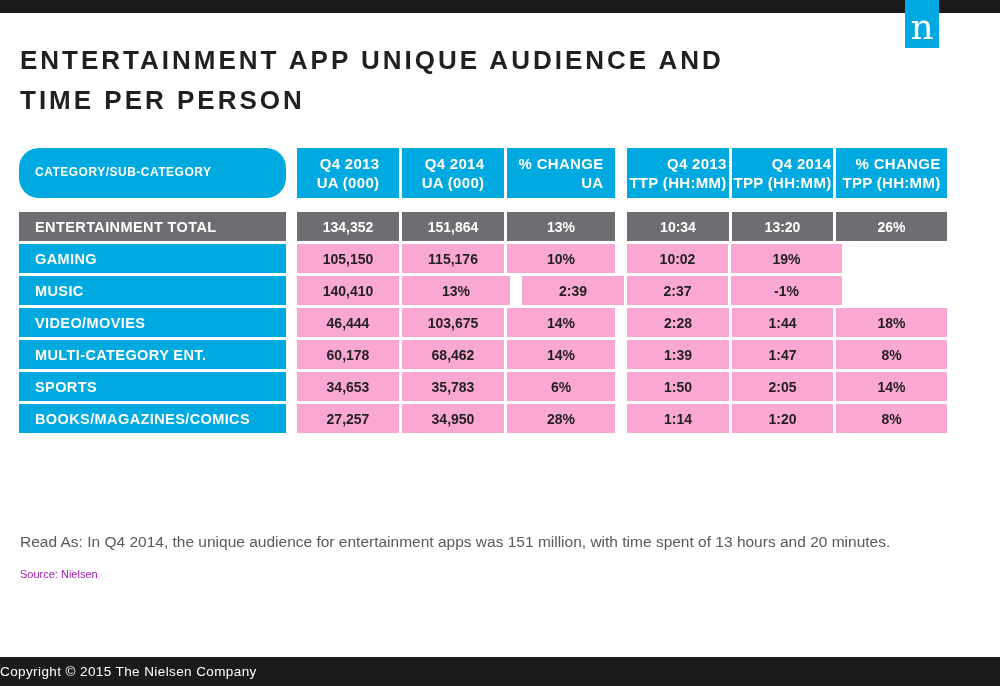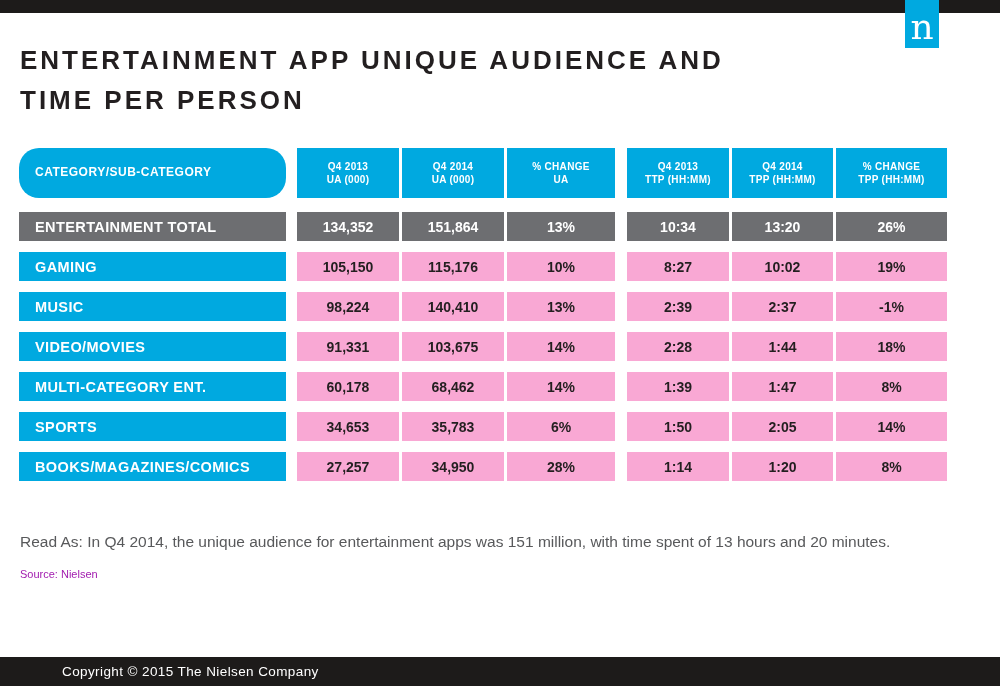--- a/index.html
+++ b/index.html
@@ -30,45 +30,45 @@
   .c0 { width:267px; margin-right:11px; justify-content:flex-start; padding-left:16px; text-align:left; }
   .c1 { width:102px; margin-right:3px; }
   .c2 { width:102px; margin-right:3px; }
   .c3 { width:108px; margin-right:12px; }
   .c4 { width:102px; margin-right:3px; }
   .c5 { width:101px; margin-right:3px; }
   .c6 { width:111px; }
 
   .row.header { height:50px; }
   .row.header .cell {
-    background:#00a9e0; color:#ffffff; font-weight:700; font-size:10px;
-    text-align:center; white-space:pre-line; line-height:1.3; letter-spacing:0.3px;
+    background:#00a9e0; color:#ffffff; font-weight:700; font-size:15px;
+    text-align:right; white-space:pre-line; line-height:1.3; letter-spacing:0.3px;
   }
   .row.header .c0 { font-size:12px; text-align:left; letter-spacing:0.5px;border-radius:20px; }
 
-  .row.body { height:29px; margin-top:11px; }
+  .row.body { height:29px; margin-top:3px; }
   .row.total { margin-top:14px; }
   .row.total .cell { background:#6d6e71; color:#ffffff; font-weight:700; }
   .row.total .c0 { font-size:14.5px; letter-spacing:0.4px; }
 
   .row.cat .c0 { background:#00a9e0; color:#ffffff; font-weight:700; font-size:14.5px; letter-spacing:0.4px; }
   .row.cat .cell:not(.c0) { background:#f9a8d4; color:#231f20; font-weight:700; }
 
   .readas {
     position:absolute; left:20px; top:533px; width:960px;
     font-size:15.5px; color:#58595b;
   }
   .source {
     position:absolute; left:20px; top:568px;
     font-size:11px; color:#a21caf;
   }
   .bottombar {
     position:absolute; left:0; bottom:0; width:1000px; height:29px; background:#1d1b1a;
     color:#ffffff; font-size:13.5px; line-height:29px; letter-spacing:0.4px;
-    padding-left:62px; box-sizing:border-box;
+    box-sizing:border-box;
   }
 </style>
 </head>
 <body>
 
 <div class="topbar"></div>
 <div class="logo">n</div>
 
 <div class="title">
   <div>ENTERTAINMENT APP UNIQUE AUDIENCE AND</div>
@@ -101,38 +101,36 @@
     <div class="cell c4">10:34</div>
     <div class="cell c5">13:20</div>
     <div class="cell c6">26%</div>
   </div>
 
   <div class="row body cat">
     <div class="cell c0">GAMING</div>
     <div class="cell c1">105,150</div>
     <div class="cell c2">115,176</div>
     <div class="cell c3">10%</div>
-    <div class="cell c4">8:27</div>
     <div class="cell c5">10:02</div>
     <div class="cell c6">19%</div>
   </div>
 
   <div class="row body cat">
     <div class="cell c0">MUSIC</div>
-    <div class="cell c1">98,224</div>
     <div class="cell c2">140,410</div>
     <div class="cell c3">13%</div>
     <div class="cell c4">2:39</div>
     <div class="cell c5">2:37</div>
     <div class="cell c6">-1%</div>
   </div>
 
   <div class="row body cat">
     <div class="cell c0">VIDEO/MOVIES</div>
-    <div class="cell c1">91,331</div>
+    <div class="cell c1">46,444</div>
     <div class="cell c2">103,675</div>
     <div class="cell c3">14%</div>
     <div class="cell c4">2:28</div>
     <div class="cell c5">1:44</div>
     <div class="cell c6">18%</div>
   </div>
 
   <div class="row body cat">
     <div class="cell c0">MULTI-CATEGORY ENT.</div>
     <div class="cell c1">60,178</div>

